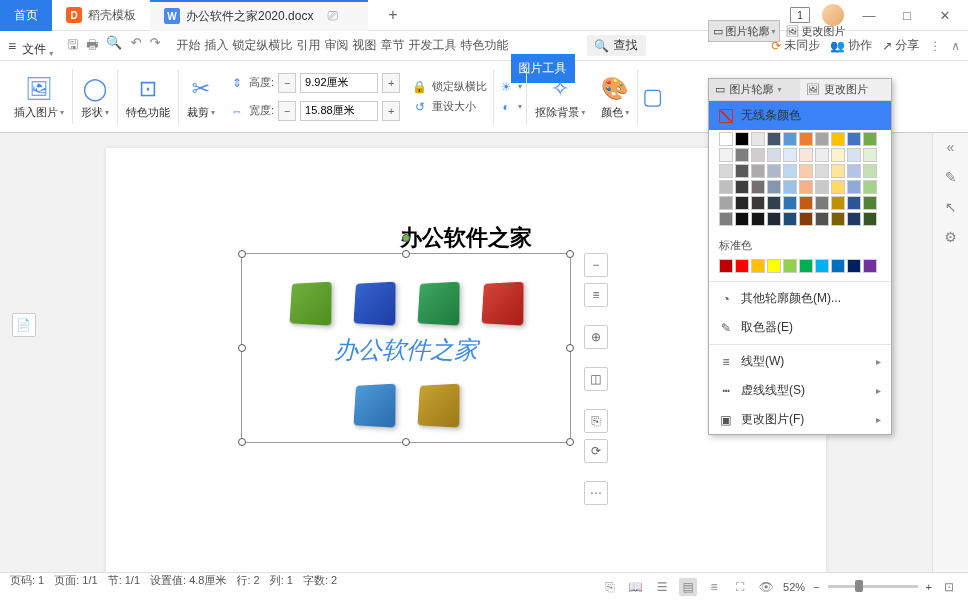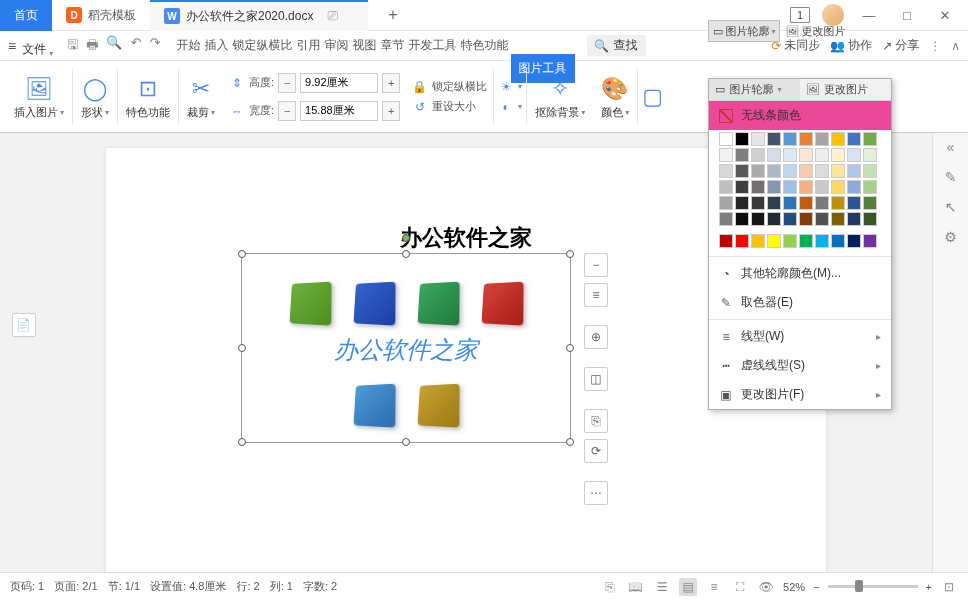--- a/index.html
+++ b/index.html
@@ -69,32 +69,32 @@
 
 
 .img-tools { position: absolute; top: 105px; left: 478px; display: flex; flex-direction: column; gap: 6px; }
 .img-tool-btn { width: 24px; height: 24px; border: 1px solid #ccc; background: #fff; border-radius: 2px; display: flex; align-items: center; justify-content: center; font-size: 12px; color: #666; cursor: pointer; }
 
 
 .rightbar { position: absolute; top: 133px; right: 0; bottom: 28px; width: 36px; background: #f7f7f7; border-left: 1px solid #e0e0e0; display: flex; flex-direction: column; align-items: center; padding-top: 6px; gap: 14px; color: #888; }
 .rightbar span { cursor: pointer; font-size: 14px; }
 
 
-.statusbar { position: absolute; bottom: 0; left: 0; right: 0; height: 28px; background: #fff; border-top: 1px solid #ddd; display: flex; align-items: center; padding: 0 10px; gap: 10px; font-size: 11px; color: #555; }
+.statusbar { position: absolute; bottom: 0; left: 0; right: 0; height: 28px; background: #fff; border-top: 1px solid #ddd; display: flex; padding: 0 10px; gap: 10px; font-size: 11px; color: #555; }
 .statusbar .right { margin-left: auto; display: flex; align-items: center; gap: 8px; }
 .zoom-track { width: 90px; height: 3px; background: #ccc; position: relative; }
 .zoom-thumb { width: 8px; height: 12px; background: #888; position: absolute; left: 30%; top: -5px; border-radius: 2px; }
 .view-btn { width: 18px; height: 18px; border: 1px solid transparent; display: flex; align-items: center; justify-content: center; cursor: pointer; color: #888; font-size: 12px; }
 .view-btn.active { background: #ddd; border-radius: 2px; }
 
 
 .popup { position: absolute; top: 78px; left: 708px; width: 184px; background: #fff; border: 1px solid #b0b0b0; box-shadow: 2px 2px 6px rgba(0,0,0,.25); z-index: 100; font-size: 12px; }
 .popup-header-btn { display: flex; align-items: center; gap: 4px; height: 22px; padding: 0 6px; background: #f0f0f0; border-bottom: 1px solid #d5d5d5; cursor: pointer; color: #444; font-size: 11px; }
 .popup-row { display: flex; align-items: center; gap: 8px; padding: 6px 10px; cursor: pointer; color: #333; }
-.popup-row.highlighted { background: #ec4899; }
+.popup-row.highlighted { background: #3b82f6; }
 .popup-row .arrow { margin-left: auto; color: #888; font-size: 10px; }
 .popup-section-title { padding: 6px 10px 4px; color: #555; font-size: 11px; }
 .swatch-grid { display: flex; flex-wrap: wrap; gap: 2px; padding: 2px 10px 6px; }
 .swatch { width: 14px; height: 14px; border: 1px solid #ccc; cursor: pointer; }
 .swatch-grid.big .swatch { width: 14px; height: 14px; }
 .popup hr { border: none; border-top: 1px solid #e5e5e5; margin: 2px 0; }
 .no-outline-icon { width: 14px; height: 14px; border: 1px solid #c33; background: linear-gradient(45deg, transparent 45%, #c33 45%, #c33 55%, transparent 55%); }
 .row-icon { width: 14px; height: 14px; display: flex; align-items: center; justify-content: center; font-size: 12px; color: #555; }
 
 
@@ -319,21 +319,21 @@
 
 <div class="rightbar">
   <span>«</span>
   <span>✎</span>
   <span>↖</span>
   <span>⚙</span>
 </div>
 
 <div class="statusbar">
   <span>页码: 1</span>
-  <span>页面: 2/1</span>
+  <span>页面: 1/1</span>
   <span>节: 1/1</span>
   <span>设置值: 4.8厘米</span>
   <span>行: 2</span>
   <span>列: 1</span>
   <span>字数: 2</span>
   <div class="right">
     <span class="view-btn">⎘</span>
     <span class="view-btn">📖</span>
     <span class="view-btn">☰</span>
     <span class="view-btn active">▤</span>
@@ -421,20 +421,21 @@
       <div class="swatch" style="background: rgb(12, 12, 12);"></div>
       <div class="swatch" style="background: rgb(23, 22, 22);"></div>
       <div class="swatch" style="background: rgb(34, 42, 53);"></div>
       <div class="swatch" style="background: rgb(30, 78, 121);"></div>
       <div class="swatch" style="background: rgb(131, 60, 11);"></div>
       <div class="swatch" style="background: rgb(82, 82, 82);"></div>
       <div class="swatch" style="background: rgb(127, 96, 0);"></div>
       <div class="swatch" style="background: rgb(31, 56, 100);"></div>
       <div class="swatch" style="background: rgb(55, 86, 35);"></div>
     </div>
+  <div class="popup-section-title">标准色</div>
   <div class="swatch-grid" id="standard-swatches">
       <div class="swatch" style="background: rgb(192, 0, 0);"></div>
       <div class="swatch" style="background: rgb(255, 0, 0);"></div>
       <div class="swatch" style="background: rgb(255, 192, 0);"></div>
       <div class="swatch" style="background: rgb(255, 255, 0);"></div>
       <div class="swatch" style="background: rgb(146, 208, 80);"></div>
       <div class="swatch" style="background: rgb(0, 176, 80);"></div>
       <div class="swatch" style="background: rgb(0, 176, 240);"></div>
       <div class="swatch" style="background: rgb(0, 112, 192);"></div>
       <div class="swatch" style="background: rgb(0, 32, 96);"></div>

